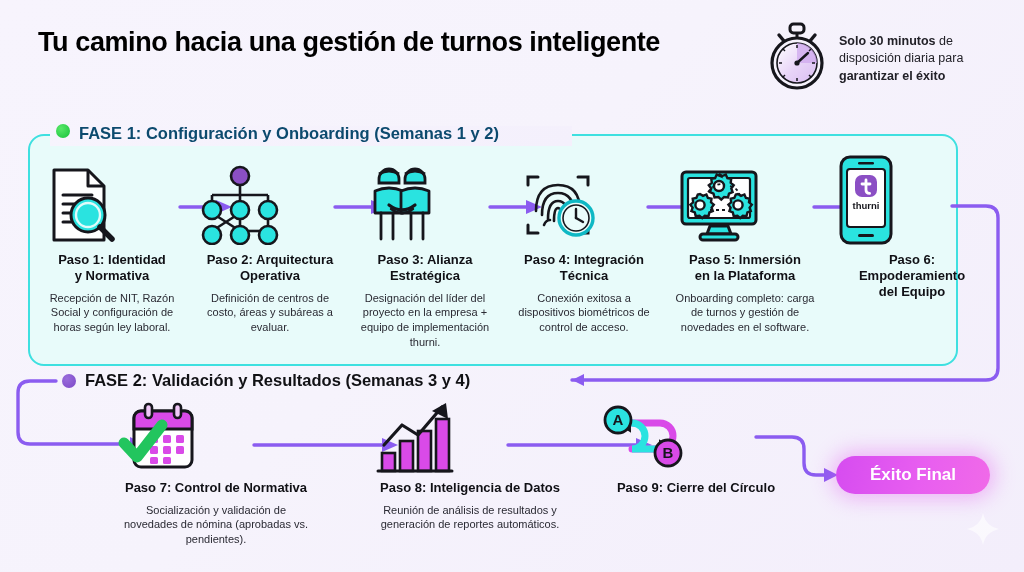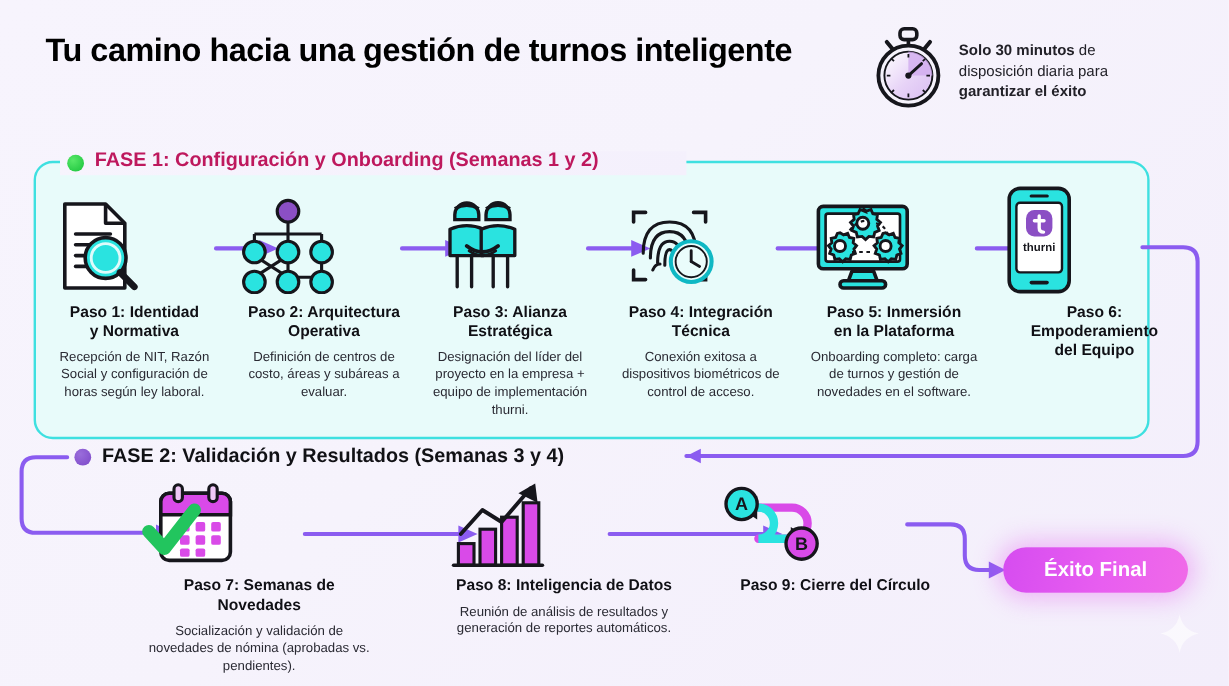--- a/index.html
+++ b/index.html
@@ -12,37 +12,37 @@
     color: #0d0d12;
   }
   .stage { position: absolute; inset: 0; }
 
   
   .title {
     position: absolute; left: 38px; top: 27px;
     font-size: 27px; font-weight: 700; letter-spacing: -0.4px;
     color: #000000; white-space: nowrap;
   }
-  .watch-block { position: absolute; left: 726px; top: 22px; display: flex; align-items: center; gap: 11px; }
+  .watch-block { position: absolute; left: 766px; top: 22px; display: flex; align-items: center; gap: 11px; }
   .watch-text { font-size: 12.5px; line-height: 1.38; color: #222128; max-width: 160px; }
   .watch-text b { font-weight: 700; }
 
   
   .phase1-box {
     position: absolute; left: 28px; top: 134px; width: 930px; height: 232px;
     border: 2px solid #3ee0e0; border-radius: 16px; background: #e8fbfa;
   }
   .phase1-notch {
     position: absolute; left: 50px; top: 126px; height: 20px; width: 522px;
     background: linear-gradient(135deg,#f7f4fd,#f4f0fc);
   }
   .phase1-title {
     position: absolute; left: 56px; top: 124px;
-    display: flex; align-items: flex-end; gap: 9px;
-    font-size: 16.5px; font-weight: 700; white-space: nowrap; color: #be185d;
+    display: flex; align-items: flex-start; gap: 9px;
+    font-size: 16.5px; font-weight: 700; white-space: nowrap; color: #0c4a6e;
   }
   .dot { width: 14px; height: 14px; border-radius: 50%; flex: none; }
   .dot.green { background: radial-gradient(circle at 35% 32%, #58e868, #17c13a); }
   .dot.purple { background: radial-gradient(circle at 35% 32%, #9a6ddb, #7c48c8); }
 
   .phase2-title {
     position: absolute; left: 62px; top: 371px;
     display: flex; align-items: center; gap: 9px;
     font-size: 16.5px; font-weight: 700; white-space: nowrap; color: #111115;
   }
@@ -320,21 +320,21 @@
           <rect x="32" y="45" width="8" height="8" rx="1.6"></rect>
             <rect x="45" y="45" width="8" height="8" rx="1.6"></rect>
             <rect x="58" y="45" width="8" height="8" rx="1.6"></rect>
           <rect x="32" y="56" width="8" height="7" rx="1.6"></rect>
             <rect x="45" y="56" width="8" height="7" rx="1.6"></rect>
         </g>
         <path d="M6 42 l13 14 L44 24" fill="none" stroke="#22c55e" stroke-width="11" stroke-linecap="round" stroke-linejoin="round"></path>
         <path d="M6 42 l13 14 L44 24" fill="none" stroke="#16161c" stroke-width="2" stroke-linecap="round" stroke-linejoin="round" opacity=".0"></path>
       </svg>
     </div>
-    <div class="s-title">Paso 7: Semanas de Novedades</div>
+    <div class="s-title">Paso 7: Control de Normativa</div>
     <div class="s-desc">Socialización y validación de novedades de nómina (aprobadas vs. pendientes).</div>
   </div>
 
   <div class="step" style="left:372px;top:400px;width:196px">
     <div class="icon-wrap" style="height:76px">
       <svg width="84" height="74" viewBox="0 0 84 74">
         <g fill="#d94ae8" stroke="#16161c" stroke-width="2.6">
           <rect x="10" y="52" width="13" height="18"></rect>
           <rect x="28" y="40" width="13" height="30"></rect>
           <rect x="46" y="30" width="13" height="40"></rect>

